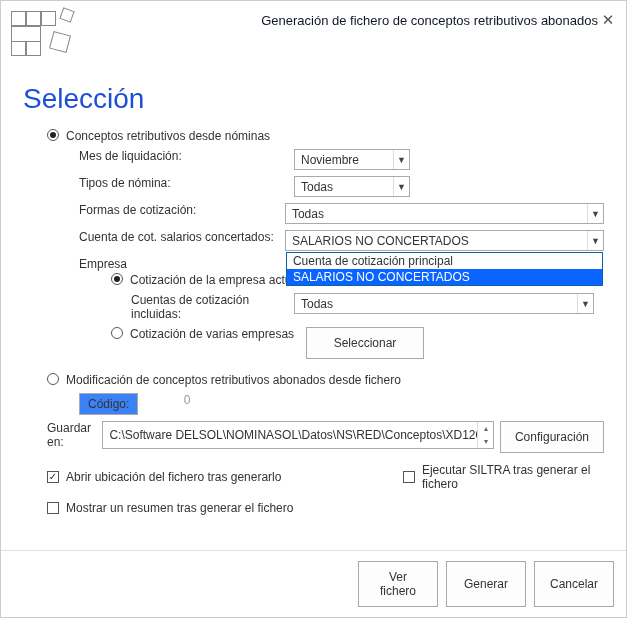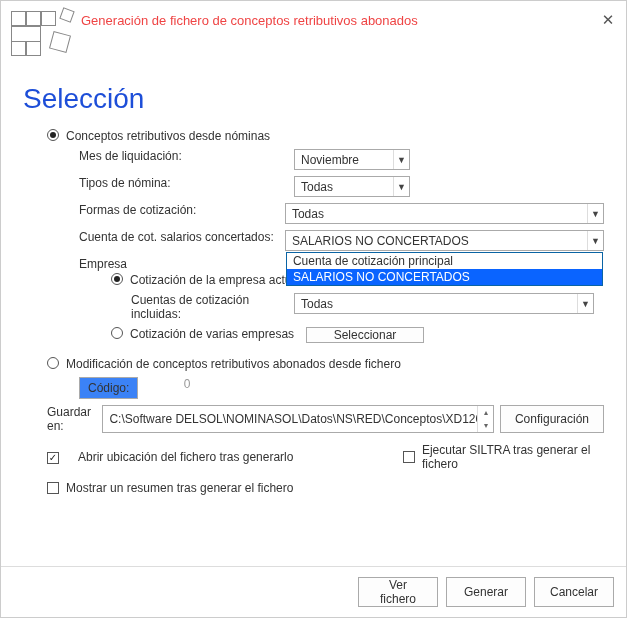--- a/index.html
+++ b/index.html
@@ -1,20 +1,20 @@
 <!DOCTYPE html>
 <html><head>
 <meta charset="utf-8">
 <style>
   * { box-sizing: border-box; margin: 0; padding: 0; font-family: "Segoe UI", Tahoma, sans-serif; }
   body { width: 627px; height: 618px; background: #fff; border: 1px solid #ccc; position: relative; color: #333; font-size: 12px; }
   .titlebar { display: flex; align-items: flex-start; padding: 10px 8px 18px 10px; }
   .logo { width: 70px; height: 50px; position: relative; flex-shrink: 0; }
   .logo .sq { position: absolute; border: 1px solid #888; background: #fff; }
-  .title { flex: 1; text-align: left; font-size: 13px; color: #ef4444; padding-top: 2px; }
+  .title { flex: 1; text-align: right; font-size: 13px; color: #0f172a; padding-top: 2px; }
   .close { width: 20px; text-align: center; font-size: 15px; color: #555; cursor: pointer; }
 
   .content { padding: 4px 22px 0 22px; }
   .section-h { font-size: 28px; color: #1d4ed8; font-weight: 400; margin-bottom: 14px; }
   .section-h.salida { margin-top: 28px; }
 
   .row { display: flex; margin-bottom: 6px; }
   .indent1 { padding-left: 24px; }
   .indent2 { padding-left: 56px; }
   .indent3 { padding-left: 88px; }
@@ -31,21 +31,21 @@
   .combo .val { flex: 1; padding: 0 6px; white-space: nowrap; overflow: hidden; }
   .combo .arrow { width: 16px; text-align: center; color: #444; font-size: 9px; border-left: 1px solid #ddd; height: 100%; display: flex; align-items: center; justify-content: center; }
   .combo.small { width: 116px; }
   .combo.wide { width: 333px; }
 
   .dropdown { position: relative; }
   .drop-list { position: absolute; top: 21px; left: 0; right: 0; border: 1px solid #0a64a4; background: #fff; z-index: 10; }
   .drop-item { padding: 1px 6px; }
   .drop-item.sel { background: #0a64ff; color: #fff; }
 
-  .btn { border: 1px solid #aaa; background: #fdfdfd; padding: 0 14px; font-size: 12px; color: #333; cursor: pointer; }
+  .btn { border: 1px solid #aaa; background: #fdfdfd; padding: 8px 14px; font-size: 12px; color: #333; cursor: pointer; }
   .btn-wide { width: 118px; text-align: center; }
 
   .code-field { display: inline-block; border: 1px solid #aaa; background: #3b82f6; padding: 3px 8px; margin-right: 12px; }
   .code-val { display: inline-block; width: 40px; text-align: right; color: #999; }
 
   .path-box { display: flex; align-items: stretch; border: 1px solid #aaa; height: 28px; width: 392px; }
   .path-box .val { flex: 1; padding: 6px 6px; white-space: nowrap; overflow: hidden; color: #333; }
   .path-box .scroll { width: 16px; border-left: 1px solid #ddd; display: flex; flex-direction: column; }
   .path-box .scroll span { flex: 1; display: flex; align-items: center; justify-content: center; font-size: 8px; color: #666; }
 
@@ -160,21 +160,21 @@
       <div class="scroll">
           <span>▴</span>
           <span>▾</span>
         </div>
     </div>
     <div style="width:8px;"></div>
     <button class="btn">Configuración</button>
   </div>
 
   <div class="check-row two">
-    <div style="display:flex;align-items:flex-end;width:300px;gap:12px;">
+    <div style="display:flex;align-items:center;width:300px;">
       <span class="checkbox checked"></span>
       <span class="label">Abrir ubicación del fichero tras generarlo</span>
     </div>
     <div style="display:flex;align-items:center;">
       <span class="checkbox"></span>
       <span class="label">Ejecutar SILTRA tras generar el fichero</span>
     </div>
   </div>
 
   <div class="check-row">

